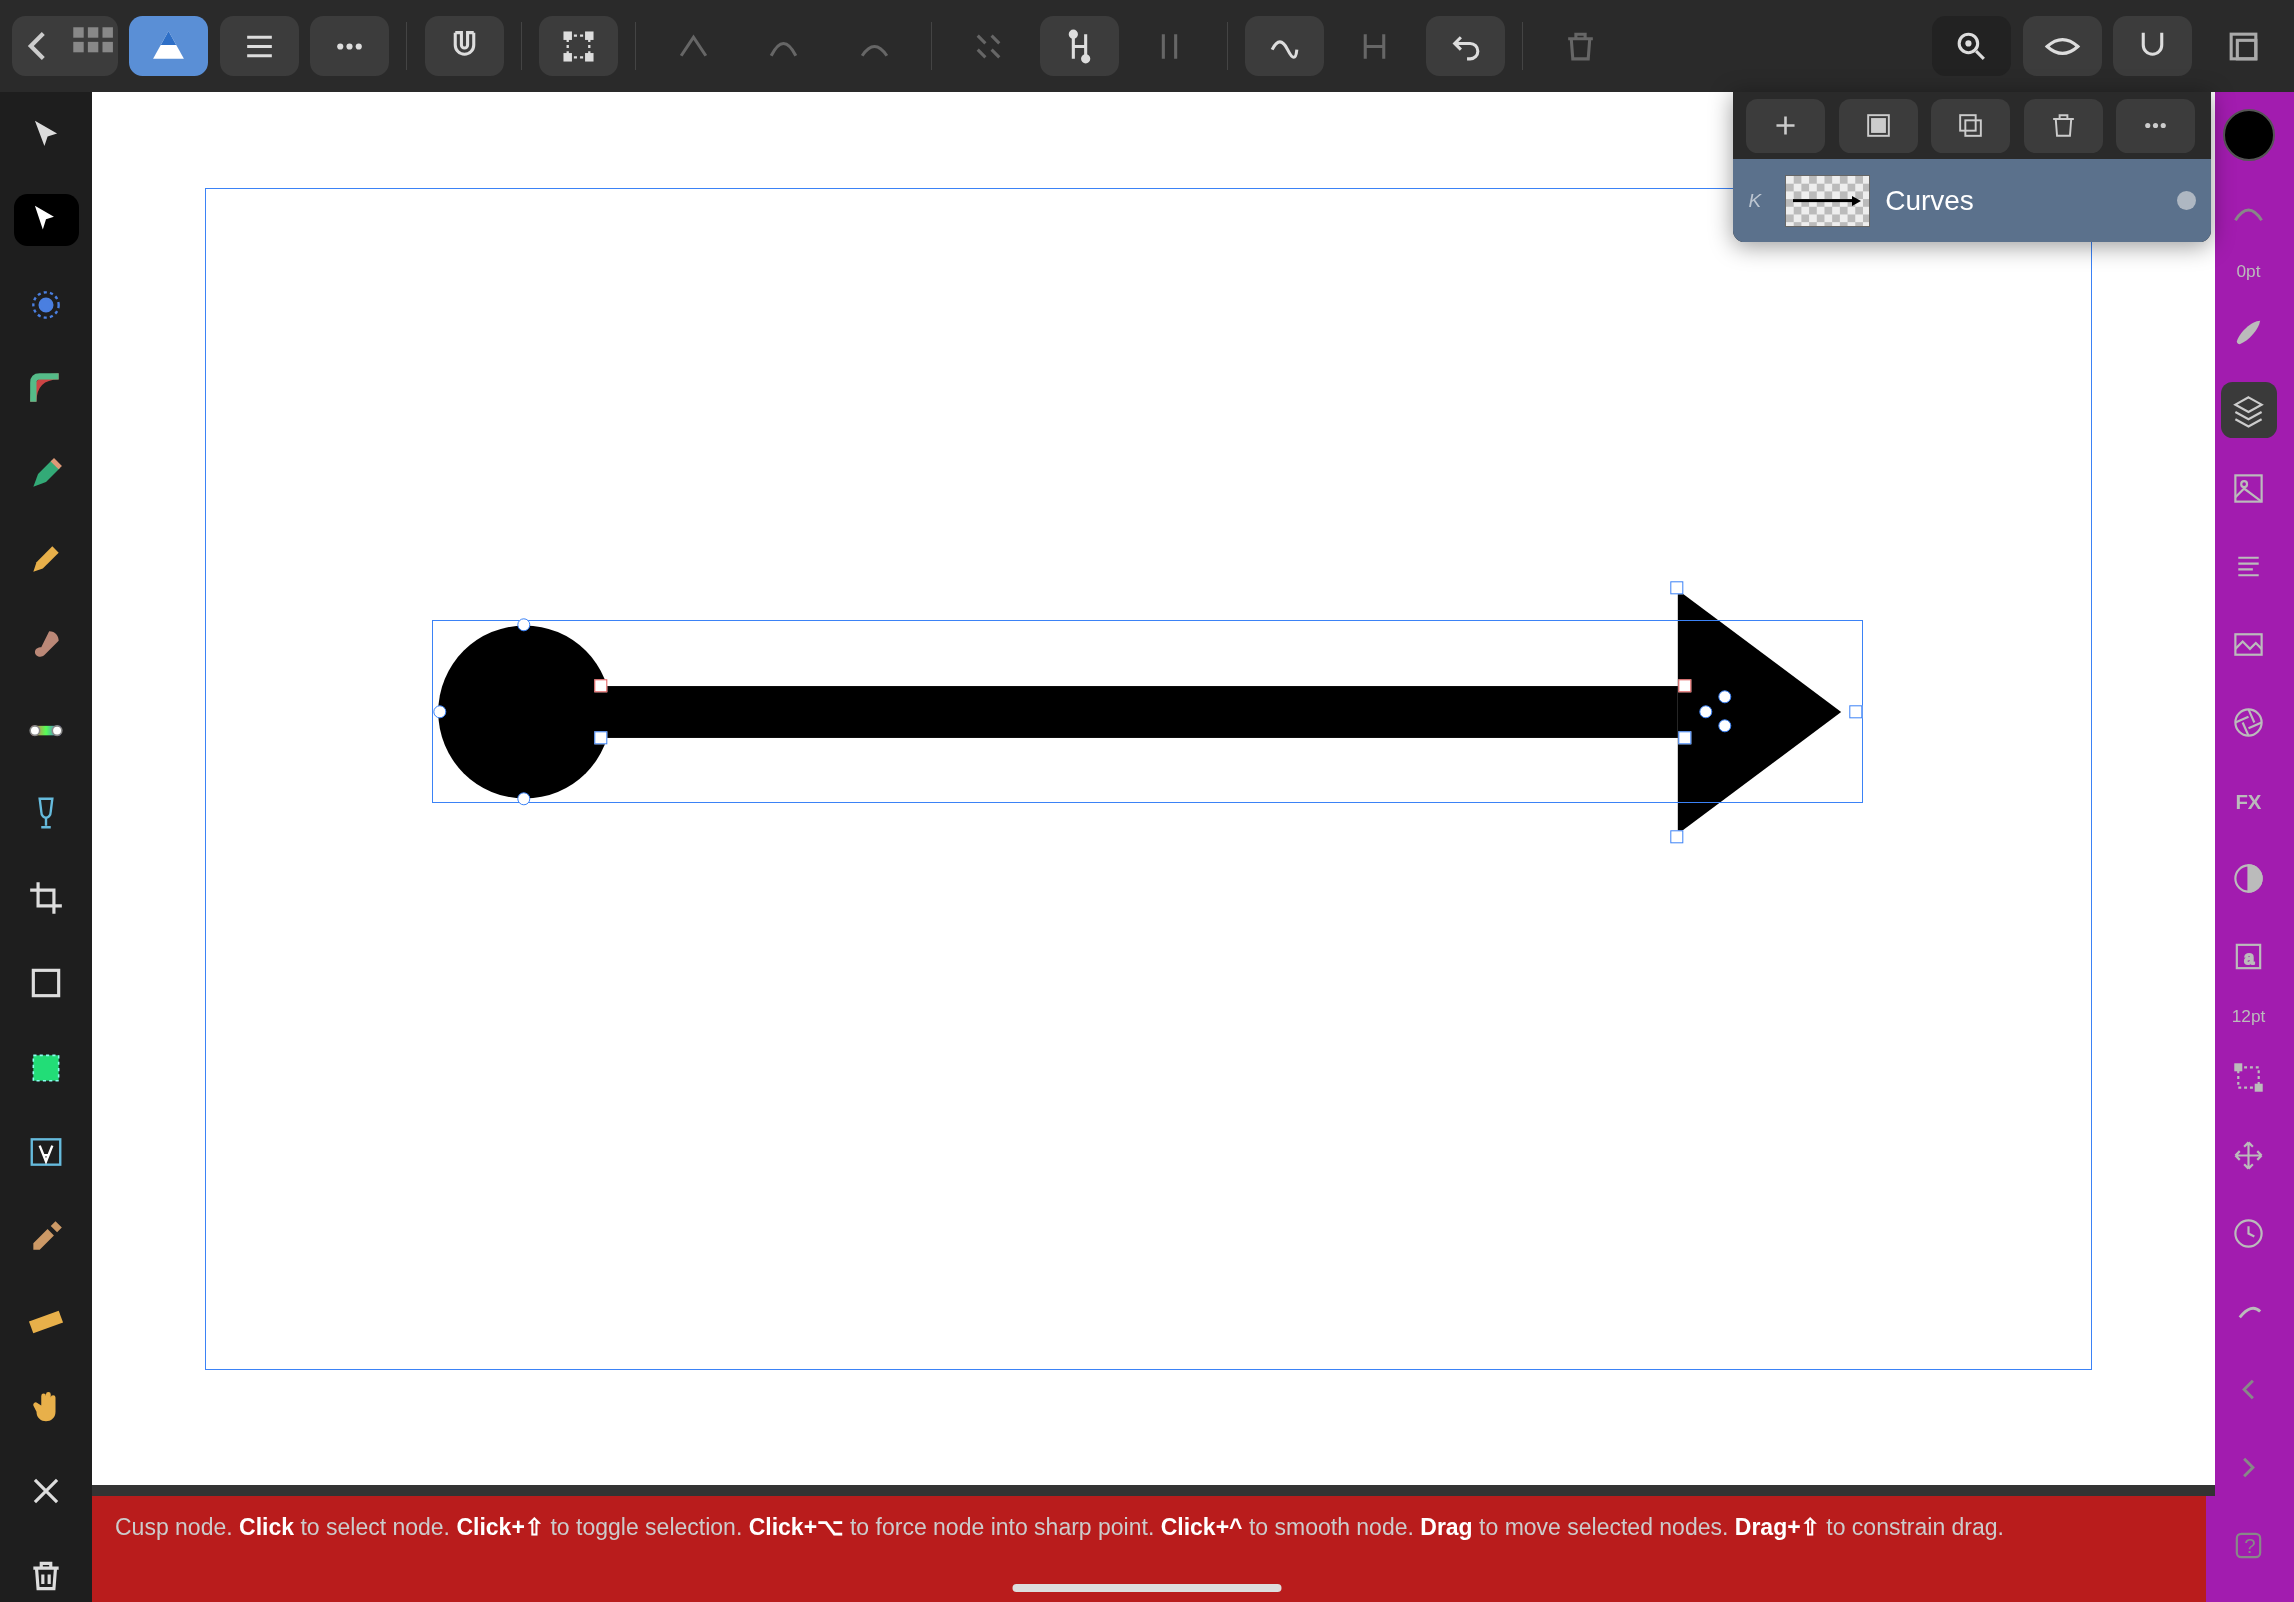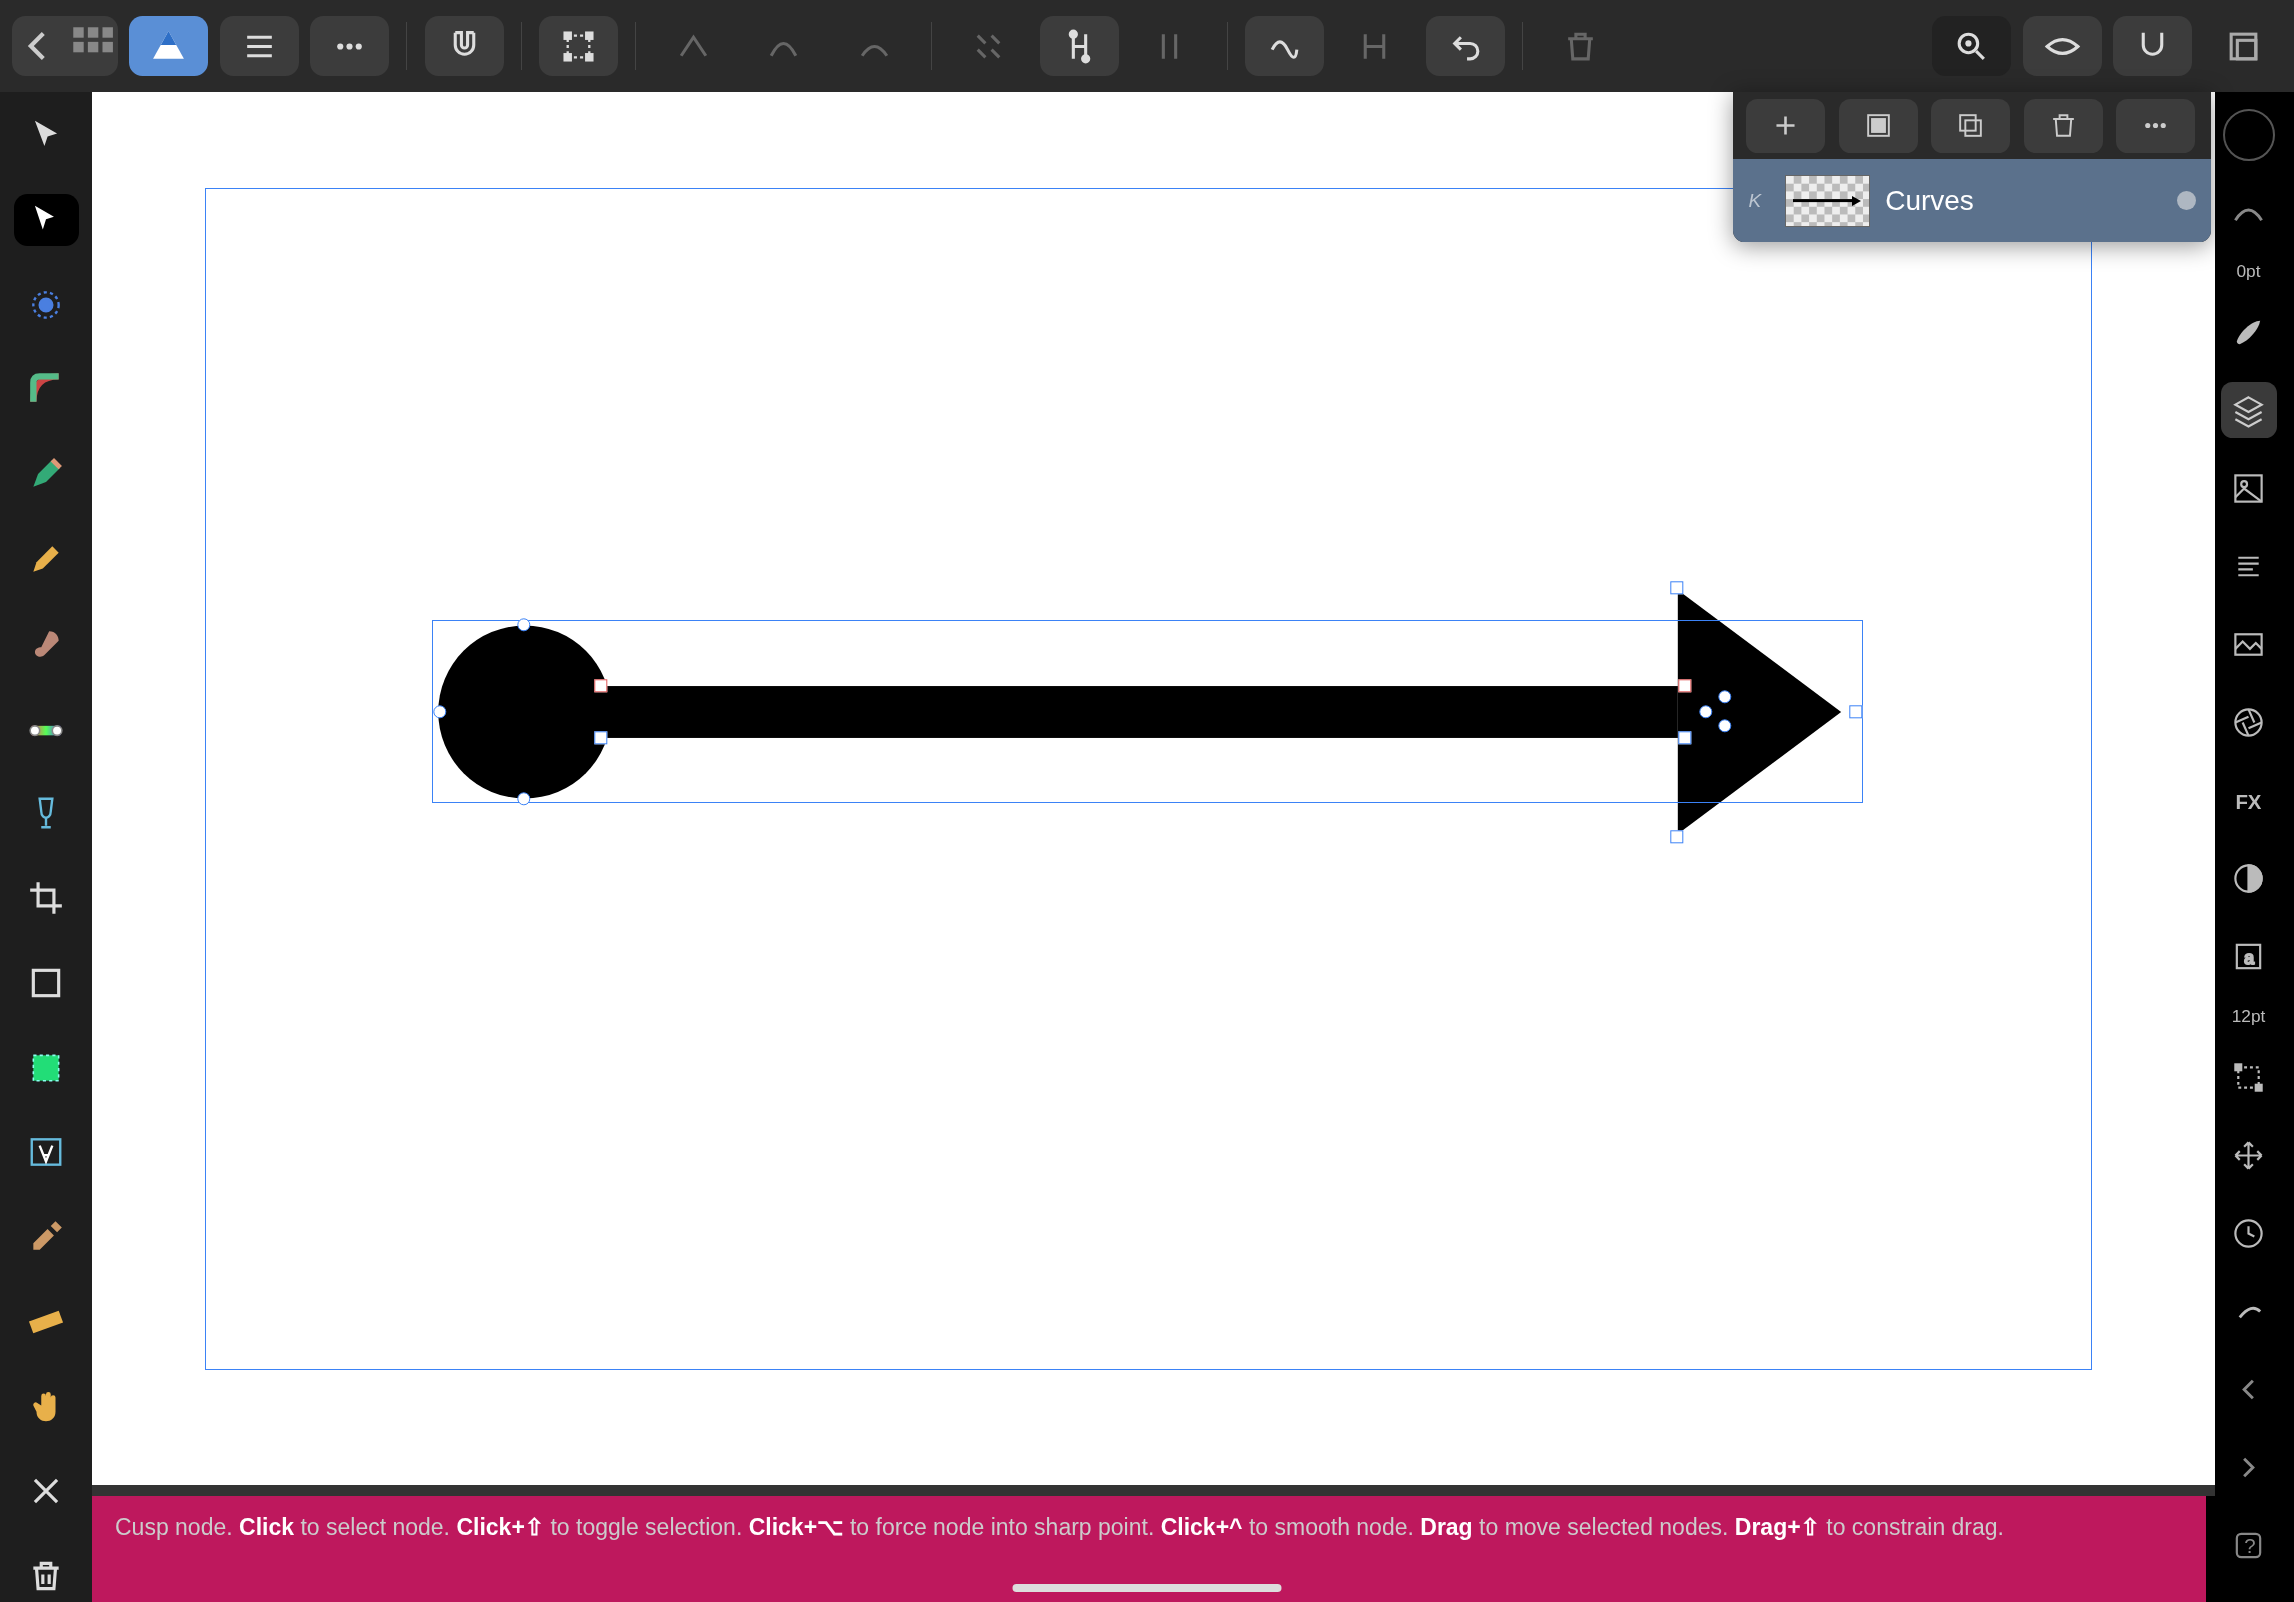--- a/index.html
+++ b/index.html
@@ -23,21 +23,21 @@
 
   
   .ctx-pop { position: absolute; left: 96px; top: 599px; width: 96px; height: 384px; background: #2f2f2f; border-radius: 19px; display: flex; flex-direction: column; align-items: center; padding: 13.4px 0; }
   .ctx-val { color: #fff; font-size: 21px; }
   .ctx-track { flex: 1; width: 46px; margin: 11.5px 0 15.4px; background: #3b3b3b; border-radius: 11.5px; position: relative; }
   .ctx-handle { position: absolute; bottom: 7.7px; left: 50%; transform: translateX(-50%); width: 25px; height: 7.7px; background: #888; border-radius: 3.8px; }
   .ctx-target { width: 44px; height: 44px; border: 2.9px solid #fff; border-radius: 50%; display: flex; align-items:center; justify-content:center; }
   .ctx-target::after { content:''; width:15.4px; height:15.4px; background:#fff; border-radius:50%; }
 
   
-  .right-studio { position: absolute; right: 0; top: 92px; width: 91px; bottom: 0; background: #000000; display: flex; flex-direction: column; align-items: center; padding-top: 17.3px; gap: 22px; }
+  .right-studio { position: absolute; right: 0; top: 92px; width: 91px; bottom: 0; background: #a21caf; display: flex; flex-direction: column; align-items: center; padding-top: 17.3px; gap: 22px; }
   .rstool { width: 56px; height: 56px; border-radius: 11.5px; display:flex; align-items:center; justify-content:center; }
   .rstool.active { background:#3a3a3a; }
   .rstool svg { width:35px; height:35px; }
   .rtxt { font-size:17.3px; color:#bbb; }
   .colour-swatch { width:52px; height:52px; border-radius:50%; background:#000; border:2.9px solid #555; }
 
   
   .canvas-wrap { position: absolute; left: 92px; top: 92px; right: 79px; bottom: 106px; background: #333; overflow: hidden; }
   .artboard { position: absolute; left: 0; top: 0; width: 2123px; height: 1393px; background: #fff; }
   .sel-bounds { position: absolute; border: 1px solid #3b82f6; }
@@ -54,21 +54,21 @@
   .lp-row { height:83px; background:#5b718c; display:flex; align-items:center; padding:0 15.4px; gap:15.4px; border-radius:0 0 11.5px 11.5px;}
   .lp-row .tag { width:21px; color:#bdc6d1; font-size:19px; font-style:italic;}
   .lp-thumb { width:85px; height:52px; background: repeating-conic-gradient(#bbb 0 25%, #eee 0 50%) 0 0/15.4px 15.4px; border:1px solid #666; position:relative;}
   .lp-thumb::after{content:'';position:absolute;left:7.7px;top:50%;width:61px;height:3.8px;background:#000;transform:translateY(-50%);}
   .lp-thumb::before{content:'';position:absolute;right:7.7px;top:50%;transform:translateY(-50%);border-left:9.6px solid #000;border-top:5.8px solid transparent;border-bottom:5.8px solid transparent;}
   .lp-name{font-size:28px;color:#fff;}
   .lp-row .sp{flex:1;}
   .lp-vis{width:19px;height:19px;border-radius:50%;background:#aeb7c2;}
 
   
-  .status { position: absolute; left: 92px; right: 88px; bottom: 0; height: 106px; background: #be185d; padding: 15.4px 23px; font-size: 23px; line-height: 33px; color:#ccc; }
+  .status { position: absolute; left: 92px; right: 88px; bottom: 0; height: 106px; background: #b91c1c; padding: 15.4px 23px; font-size: 23px; line-height: 33px; color:#ccc; }
   .status b { color:#fff; font-weight:600; }
   .home-ind { position:absolute; bottom:9.6px; left:50%; transform:translateX(-50%); width:269px; height:8.6px; background:#ddd; border-radius:4.8px; }
 
   
   .node { position:absolute; width:13.4px; height:13.4px; background:#fff; border:1.4px solid #3b82f6; transform:translate(-50%,-50%); }
   .node.round{border-radius:50%;}
   .node.red{border-color:#e05555;}
 </style>
 </head>
 <body>

